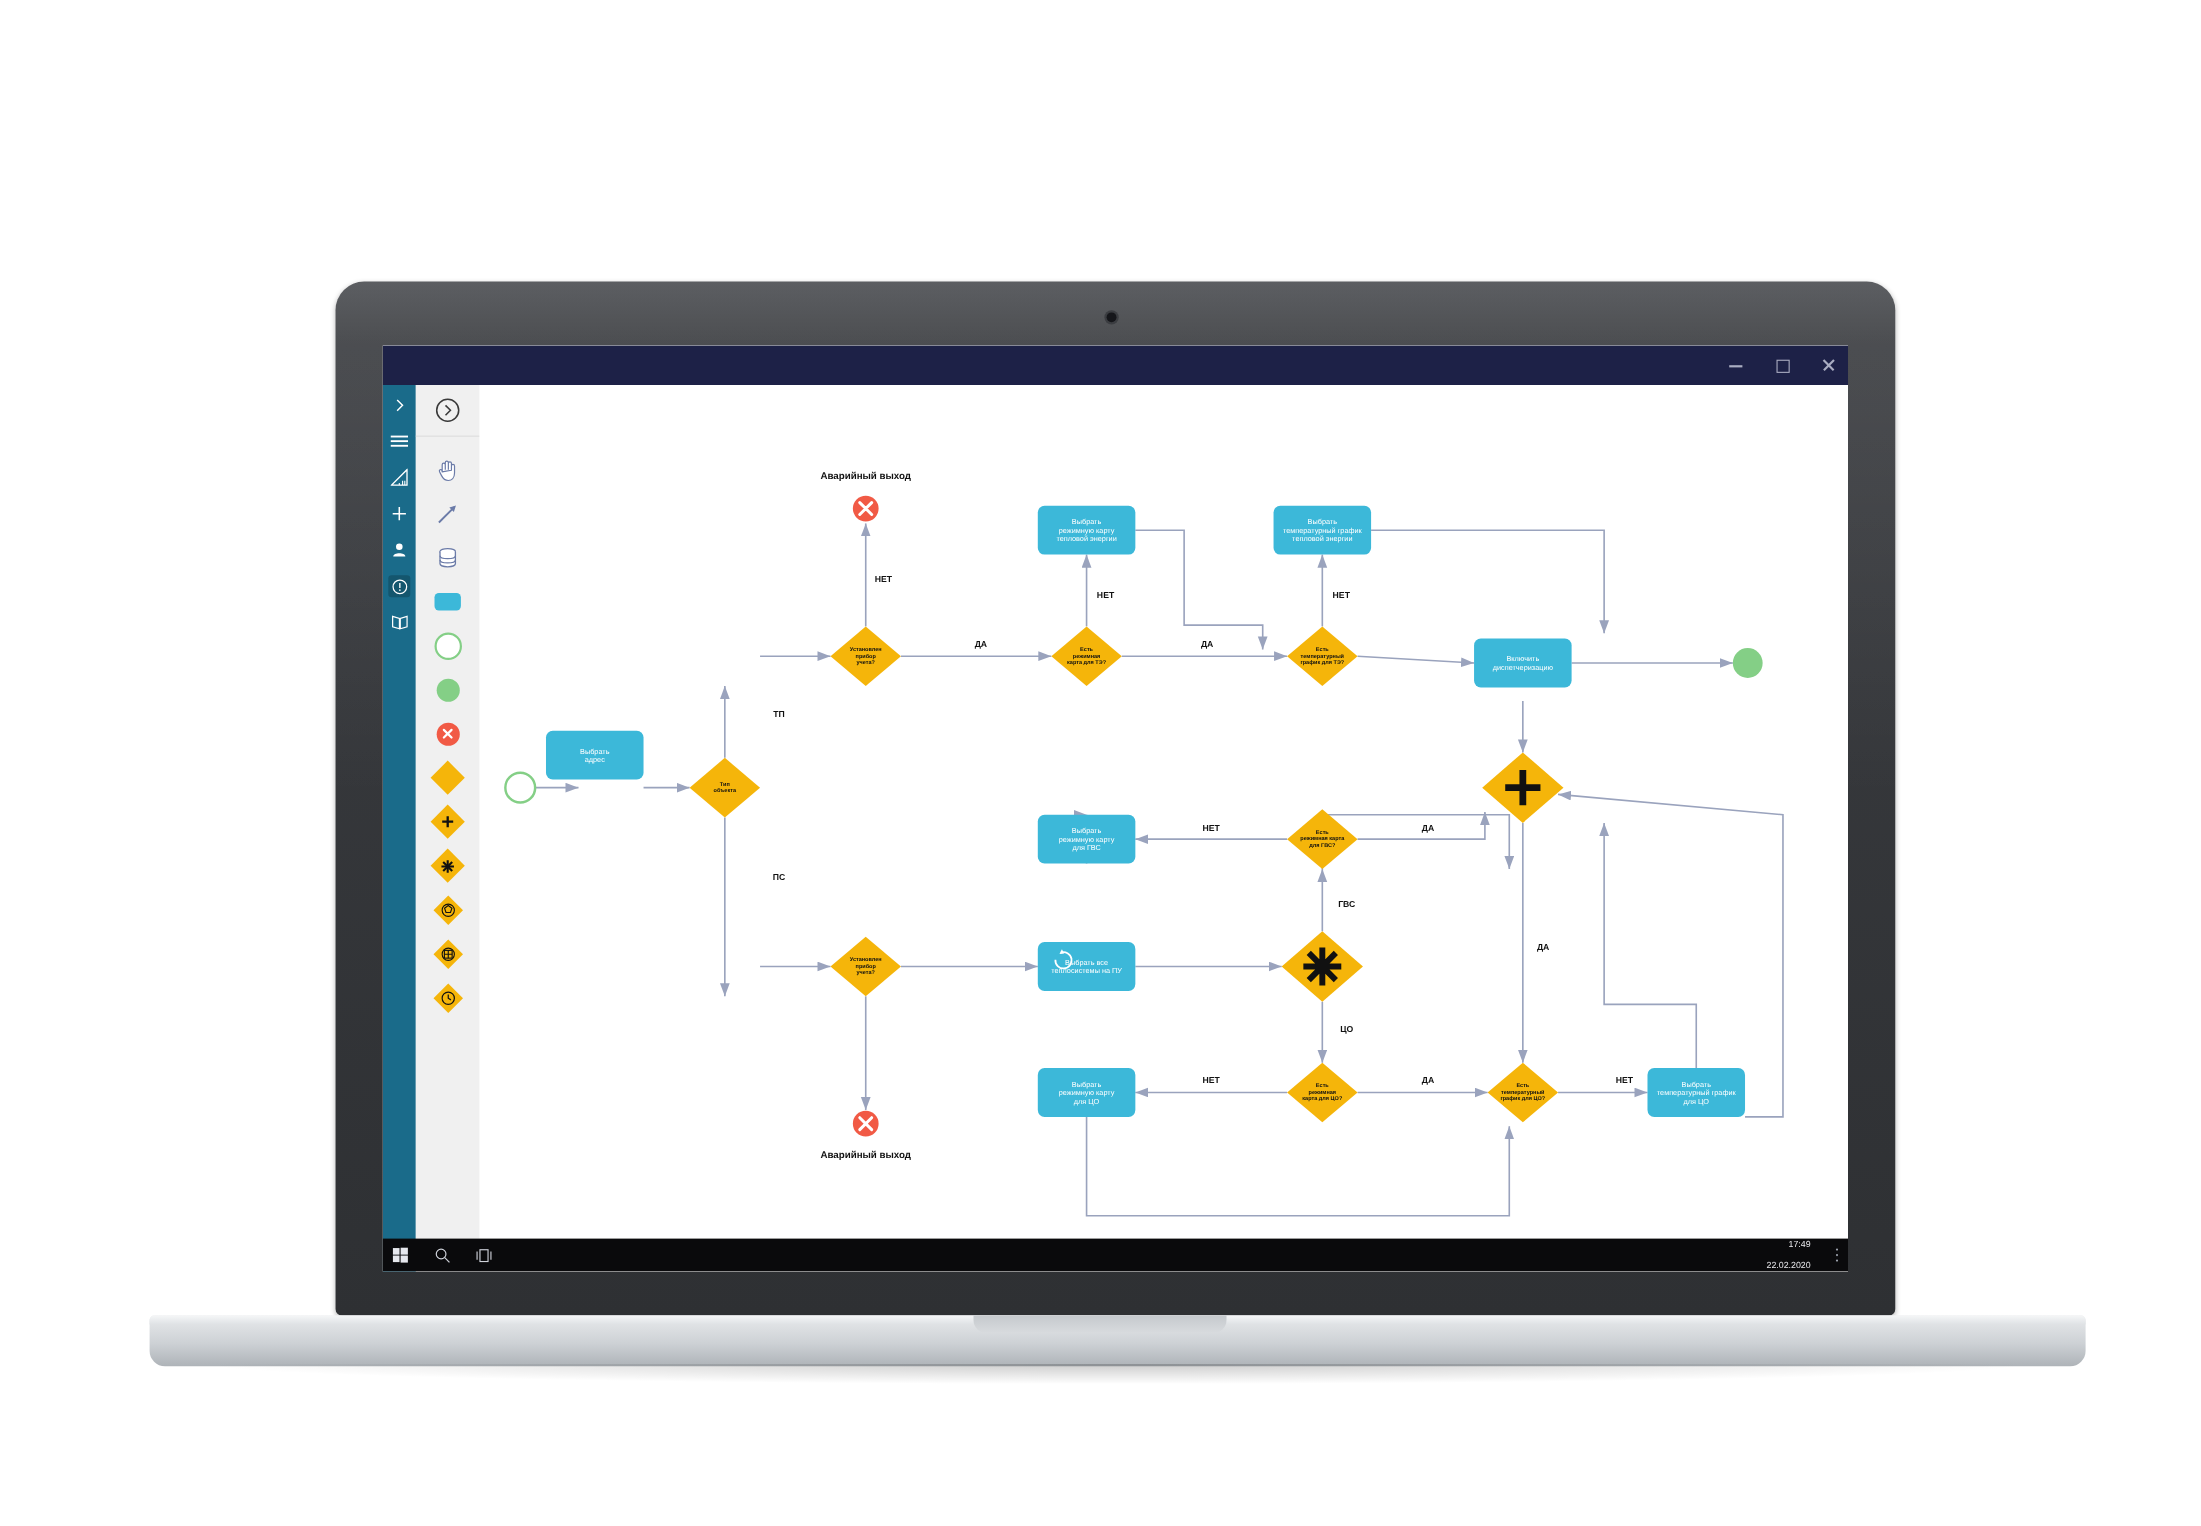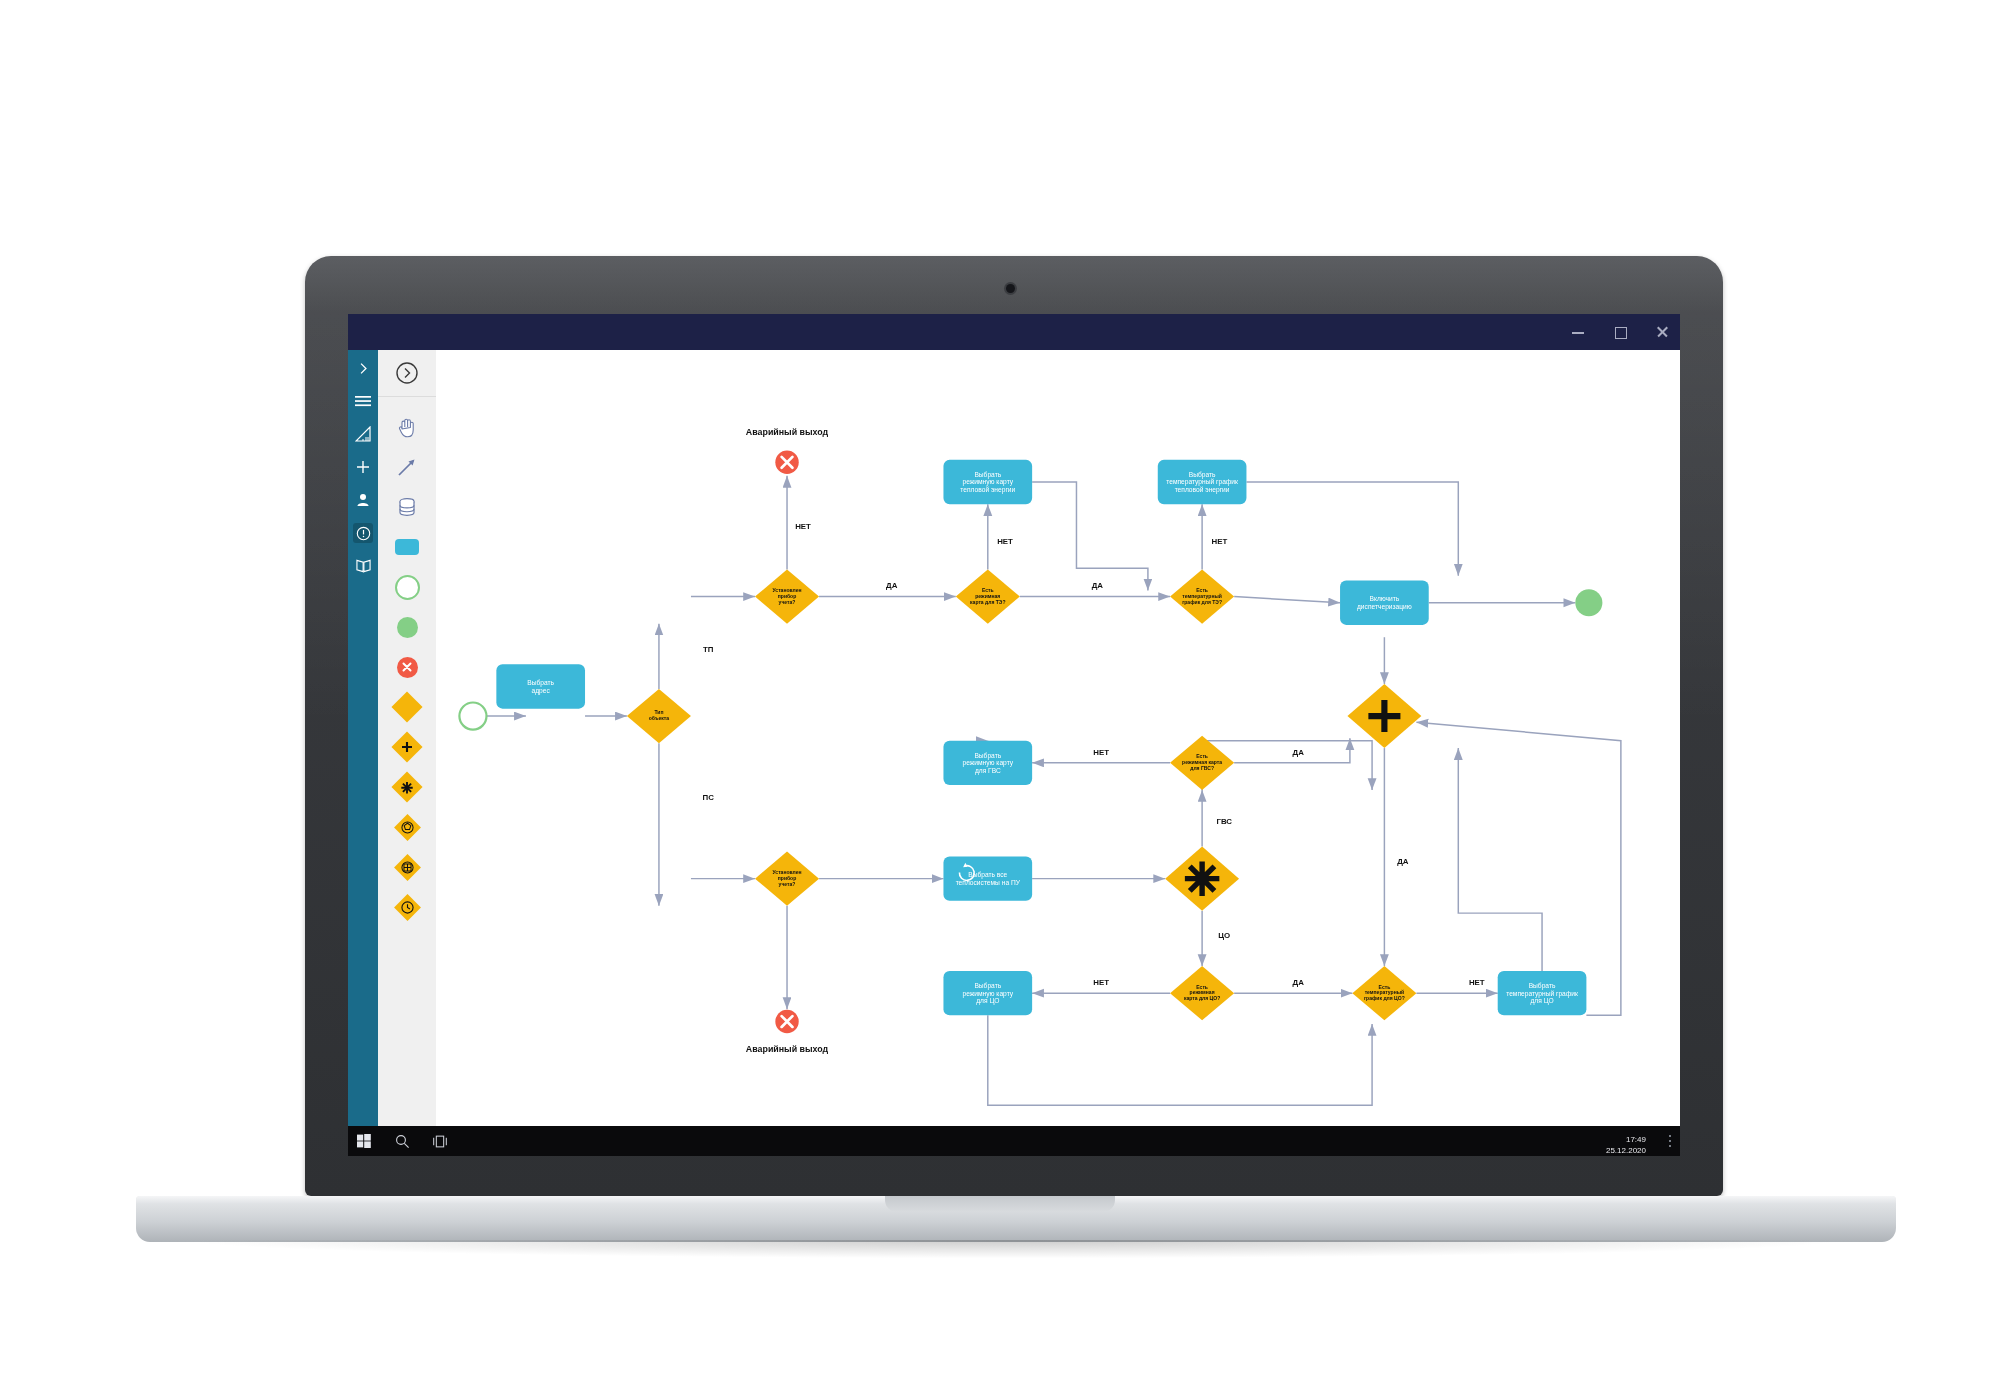--- a/index.html
+++ b/index.html
@@ -89,21 +89,21 @@
   
   .canvas{position:absolute;left:88px;top:36px;width:1244px;height:806px;background:#fff;overflow:hidden;}
   .canvas svg{position:absolute;left:0;top:0;}
 
   
   .taskbar{position:absolute;left:0;bottom:0;width:1332px;height:30px;background:#0a0a0c;}
   .tb-left{position:absolute;left:8px;top:0;height:30px;display:flex;align-items:center;gap:22px;}
   .tb-ico{width:16px;height:16px;display:flex;align-items:center;justify-content:center;}
   .tb-clock{
     position:absolute;right:34px;top:0;height:30px;display:flex;flex-direction:column;
-    justify-content:flex-end;align-items:flex-end;color:#e8e8ec;font-size:8px;line-height:11px;
+    justify-content:space-between;align-items:flex-end;color:#e8e8ec;font-size:8px;line-height:11px;
   }
   .tb-notify{position:absolute;right:8px;top:0;height:30px;display:flex;align-items:center;color:#b9bcc4;font-size:9px;}
 </style>
 </head>
 <body>
 
 <div id="stage">
 
   <div class="laptop-lid"></div>
   <div class="lid-inner"></div>
@@ -403,21 +403,21 @@
         </div>
         <div class="tb-ico">
           <svg width="17" height="13" viewBox="0 0 17 13">
               <rect x="4.6" y="0.8" width="7.8" height="11.4" fill="none" stroke="#cfd2da" stroke-width="1.1"></rect>
               <path d="M1.8 2.6 L1.8 10.4 M15.2 2.6 L15.2 10.4" stroke="#cfd2da" stroke-width="1.1"></path>
             </svg>
         </div>
       </div>
       <div class="tb-clock">
         <span>17:49</span>
-        <span>25.12.2020</span>
+        <span>22.02.2020</span>
       </div>
       <div class="tb-notify">
         <svg width="4" height="14" viewBox="0 0 4 14">
             <circle cx="2" cy="2" r="1" fill="#9aa0ab"></circle>
             <circle cx="2" cy="7" r="1" fill="#9aa0ab"></circle>
             <circle cx="2" cy="12" r="1" fill="#9aa0ab"></circle>
           </svg>
       </div>
     </div>
 

